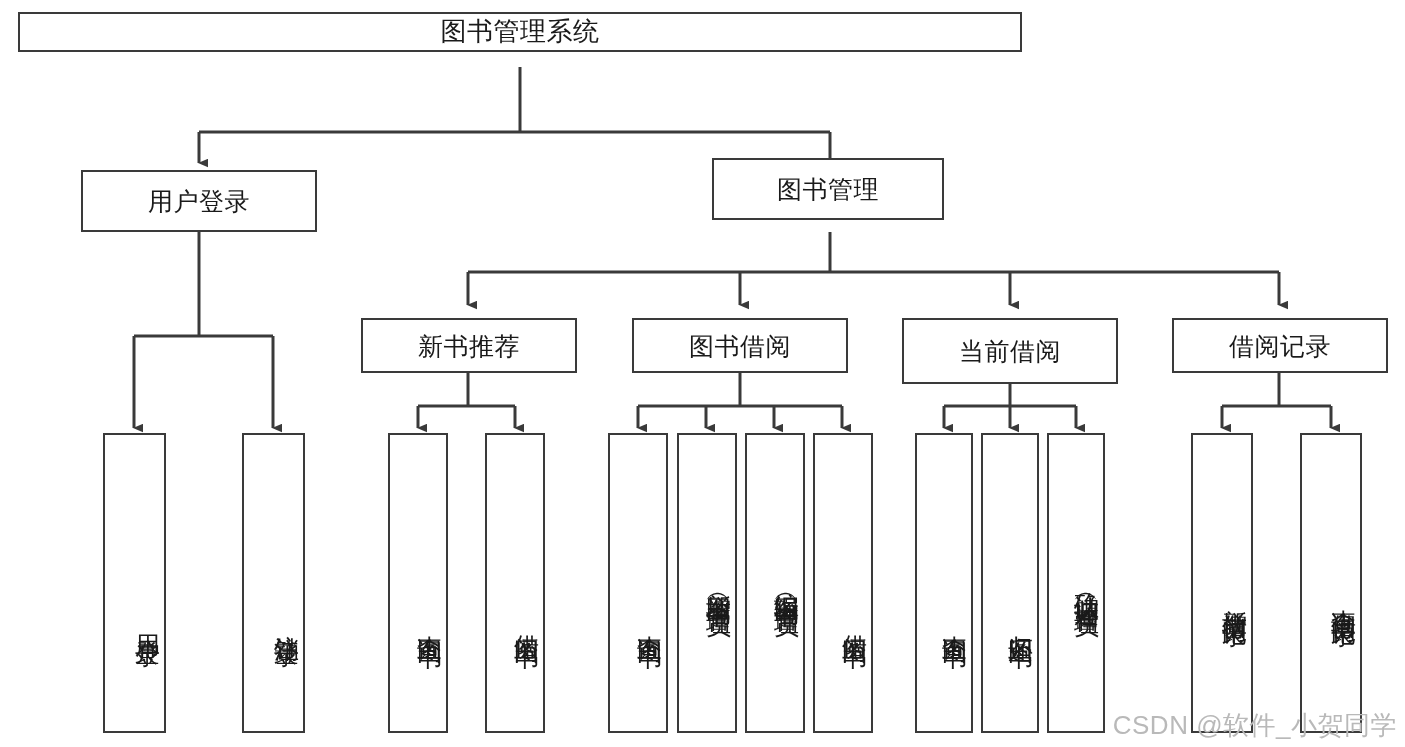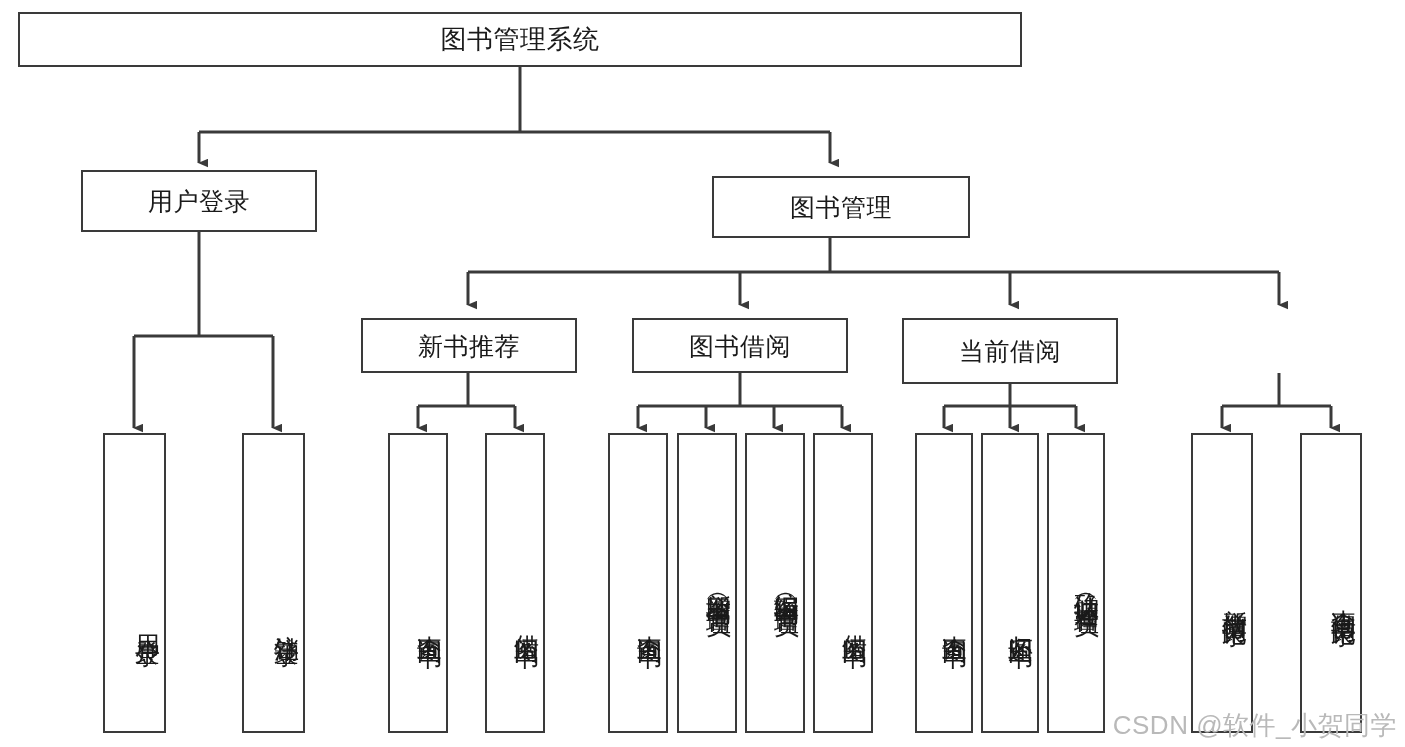--- a/index.html
+++ b/index.html
@@ -119,40 +119,43 @@
       <path d="M1010,406 L1010,428" marker-end="url(#arw)"></path>
       <path d="M1076,406 L1076,428" marker-end="url(#arw)"></path>
 
       <path d="M1279,373 L1279,406"></path>
       <path d="M1222,406 L1331,406"></path>
       <path d="M1222,406 L1222,428" marker-end="url(#arw)"></path>
       <path d="M1331,406 L1331,428" marker-end="url(#arw)"></path>
     </g>
   </svg>
 
-  <div class="node h root" style="left:18px; top:12px; width:1004px; height:55px;">
+  <div class="node h root" style="left:18px; top:12px; width:1004px; height:40px;">
     <span class="lbl">图书管理系统</span>
   </div>
 
   <div class="node h" style="left:81px; top:170px; width:236px; height:62px;">
     <span class="lbl">用户登录</span>
   </div>
-  <div class="node h" style="left:712px; top:176px; width:258px; height:62px;">
+  <div class="node h" style="left:712px; top:158px; width:232px; height:62px;">
     <span class="lbl">图书管理</span>
   </div>
 
   <div class="node h" style="left:361px; top:318px; width:216px; height:55px;">
     <span class="lbl">新书推荐</span>
   </div>
   <div class="node h" style="left:632px; top:318px; width:216px; height:55px;">
     <span class="lbl">图书借阅</span>
   </div>
   <div class="node h" style="left:902px; top:318px; width:216px; height:66px;">
     <span class="lbl">当前借阅</span>
   </div>
+  <div class="node h" style="left:1172px; top:318px; width:216px; height:55px;">
+    <span class="lbl">借阅记录</span>
+  </div>
 
   <div class="node v" style="left:103px; top:433px; width:63px; height:300px; padding-top:75px;">
     <span class="lbl">用户登录</span>
   </div>
   <div class="node v" style="left:242px; top:433px; width:63px; height:300px; padding-top:75px;">
     <span class="lbl">注销登录</span>
   </div>
 
   <div class="node v" style="left:388px; top:433px; width:60px; height:300px; padding-top:75px;">
     <span class="lbl">查询图书</span>

